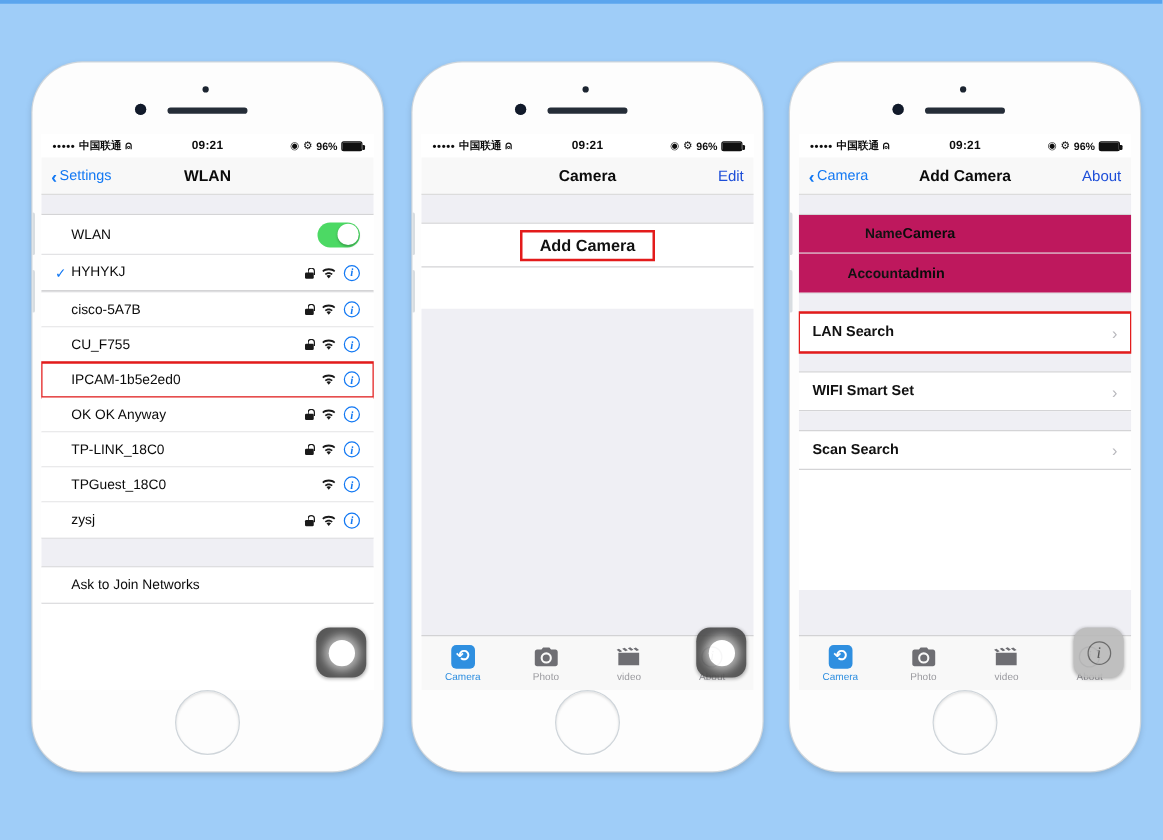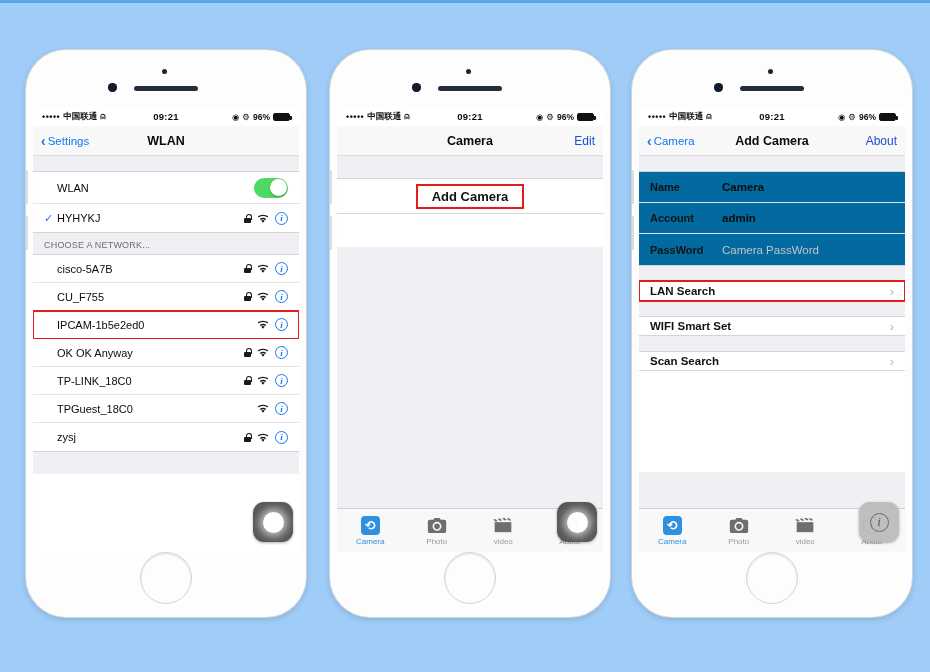--- a/index.html
+++ b/index.html
@@ -151,29 +151,29 @@
     position:relative; flex:0 0 auto;
   }
   .toggle .knob {
     position:absolute; right:1.5px; top:1.5px; width:17px; height:17px;
     border-radius:50%; background:#fff; box-shadow:0 1px 2px rgba(0,0,0,.3);
   }
 
   
   .frow {
     display:flex; align-items:center; height:31px; padding:0 11px;
-    border-bottom:1px solid #e3e3e5; background:#0369a1; font-size:11.5px;
+    border-bottom:1px solid #e3e3e5; background:#be185d; font-size:11.5px;text-align:right;
   }
   .frow:last-child { border-bottom:none; }
   .fkey { width:72px; font-weight:bold; color:#121212; font-size:11px; }
   .fval { color:#0b0b0b; font-weight:bold; font-size:11.5px; }
   .fval.ph { color:#c3c3c8; font-weight:normal; }
 
   .action-row {
-    display:flex; align-items:center; height:20px; padding:0 11px;
+    display:flex; align-items:center; height:32px; padding:0 11px;
     background:#fff; border-top:1px solid #d4d4d6; border-bottom:1px solid #d4d4d6;
     font-size:11.5px; font-weight:bold; color:#111;
   }
   .action-row .label { flex:1; }
 
   
   .redbox { outline:2.5px solid #e31b1b; outline-offset:-1px; }
   .redbox-inline {
     display:inline-block; border:2.5px solid #e31b1b; padding:3px 14px;
     font-weight:bold; font-size:13px; color:#111; background:#fff;
@@ -283,21 +283,20 @@
           <span class="icons">
             <span class="lock"></span>
             <svg class="wifi-ic" viewBox="0 0 24 18">
                 <path fill="#1a1a1a" d="M12 17.5l-3.6-4.4c1-.8 2.2-1.3 3.6-1.3s2.6.5 3.6 1.3L12 17.5zM5.6 9.9l1.8 2.2c1.3-1 2.9-1.6 4.6-1.6s3.3.6 4.6 1.6l1.8-2.2C16.6 8.3 14.4 7.4 12 7.4s-4.6.9-6.4 2.5zM1.6 5l1.8 2.2C5.7 5.3 8.7 4.2 12 4.2s6.3 1.1 8.6 3L22.4 5C19.6 2.7 16 1.3 12 1.3S4.4 2.7 1.6 5z"></path>
               </svg>
             <span class="info-ic">i</span>
           </span>
         </div>
       </div>
 
-      <div class="section-head">CHOOSE A NETWORK...</div>
 
       <div class="group">
         <div class="row">
           <span class="spacer13"></span>
           <span class="label">cisco-5A7B</span>
           <span class="icons">
             <span class="lock"></span>
             <svg class="wifi-ic" viewBox="0 0 24 18">
                 <path fill="#1a1a1a" d="M12 17.5l-3.6-4.4c1-.8 2.2-1.3 3.6-1.3s2.6.5 3.6 1.3L12 17.5zM5.6 9.9l1.8 2.2c1.3-1 2.9-1.6 4.6-1.6s3.3.6 4.6 1.6l1.8-2.2C16.6 8.3 14.4 7.4 12 7.4s-4.6.9-6.4 2.5zM1.6 5l1.8 2.2C5.7 5.3 8.7 4.2 12 4.2s6.3 1.1 8.6 3L22.4 5C19.6 2.7 16 1.3 12 1.3S4.4 2.7 1.6 5z"></path>
               </svg>
@@ -365,20 +364,26 @@
             <svg class="wifi-ic" viewBox="0 0 24 18">
                 <path fill="#1a1a1a" d="M12 17.5l-3.6-4.4c1-.8 2.2-1.3 3.6-1.3s2.6.5 3.6 1.3L12 17.5zM5.6 9.9l1.8 2.2c1.3-1 2.9-1.6 4.6-1.6s3.3.6 4.6 1.6l1.8-2.2C16.6 8.3 14.4 7.4 12 7.4s-4.6.9-6.4 2.5zM1.6 5l1.8 2.2C5.7 5.3 8.7 4.2 12 4.2s6.3 1.1 8.6 3L22.4 5C19.6 2.7 16 1.3 12 1.3S4.4 2.7 1.6 5z"></path>
               </svg>
             <span class="info-ic">i</span>
           </span>
         </div>
       </div>
 
       <div class="gap tall"></div>
 
+      <div class="group">
+        <div class="row">
+          <span class="spacer13"></span>
+          <span class="label">Ask to Join Networks</span>
+        </div>
+      </div>
 
       <div class="assistive" style="right:6px; bottom:10px;">
         <span class="inner"></span>
       </div>
     </div>
 
     <div class="home-btn"></div>
   </div>
 
   <div class="phone p2">
@@ -493,24 +498,20 @@
 
       <div class="group">
         <div class="frow">
           <span class="fkey">Name</span>
           <span class="fval" placeholder="">Camera</span>
         </div>
         <div class="frow">
           <span class="fkey">Account</span>
           <span class="fval" placeholder="">admin</span>
         </div>
-        <div class="frow">
-          <span class="fkey">PassWord</span>
-          <span class="fval ph" placeholder="Camera PassWord">Camera PassWord</span>
-        </div>
       </div>
 
       <div class="gap"></div>
 
       <div class="action-row redbox">
         <span class="label">LAN Search</span>
         <span class="chev-r">›</span>
       </div>
 
       <div class="gap"></div>

